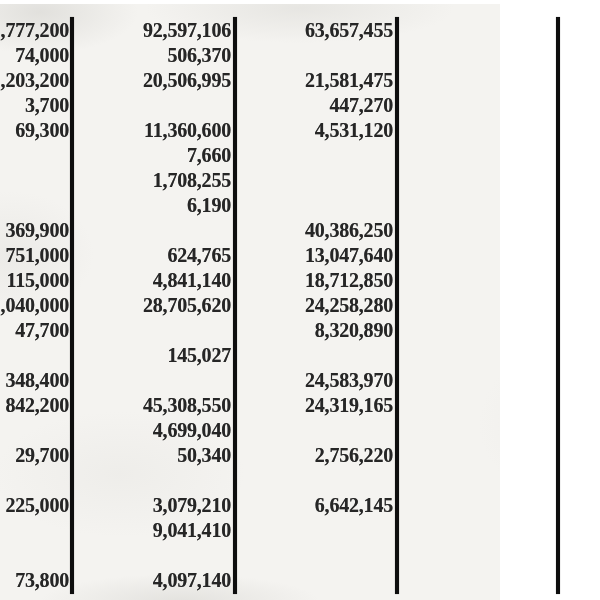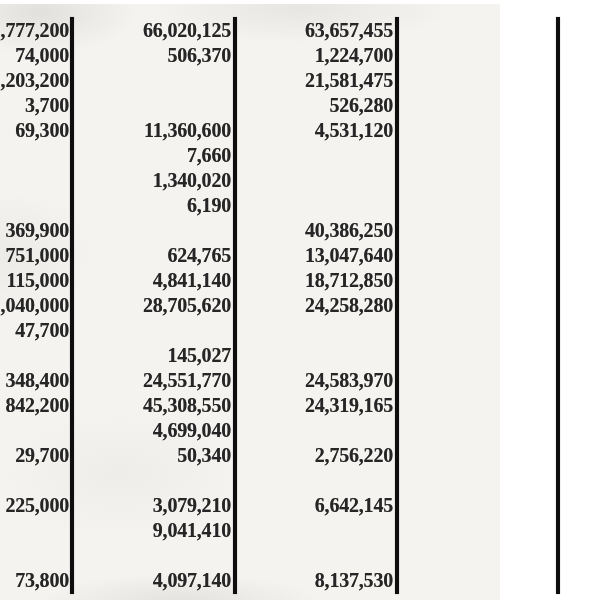--- a/index.html
+++ b/index.html
@@ -68,50 +68,50 @@
 <body>
 
 <div class="page">
   <div class="vline l1"></div>
   <div class="vline l2"></div>
   <div class="vline l3"></div>
   <div class="vline l4"></div>
   <div class="rows" id="rows">
       <div class="row">
         <div class="cell col1">,777,200</div>
-        <div class="cell col2">66,020,125</div>
+        <div class="cell col2">92,597,106</div>
         <div class="cell col3">63,657,455</div>
       </div>
       <div class="row">
         <div class="cell col1">74,000</div>
         <div class="cell col2">506,370</div>
-        <div class="cell col3">1,224,700</div>
       </div>
       <div class="row">
         <div class="cell col1">,203,200</div>
+        <div class="cell col2">20,506,995</div>
         <div class="cell col3">21,581,475</div>
       </div>
       <div class="row">
         <div class="cell col1">3,700</div>
         <div class="cell col2"></div>
-        <div class="cell col3">526,280</div>
+        <div class="cell col3">447,270</div>
       </div>
       <div class="row">
         <div class="cell col1">69,300</div>
         <div class="cell col2">11,360,600</div>
         <div class="cell col3">4,531,120</div>
       </div>
       <div class="row">
         <div class="cell col1"></div>
         <div class="cell col2">7,660</div>
         <div class="cell col3"></div>
       </div>
       <div class="row">
         <div class="cell col1"></div>
-        <div class="cell col2">1,340,020</div>
+        <div class="cell col2">1,708,255</div>
         <div class="cell col3"></div>
       </div>
       <div class="row">
         <div class="cell col1"></div>
         <div class="cell col2">6,190</div>
         <div class="cell col3"></div>
       </div>
       <div class="row">
         <div class="cell col1">369,900</div>
         <div class="cell col3">40,386,250</div>
@@ -126,29 +126,29 @@
         <div class="cell col2">4,841,140</div>
         <div class="cell col3">18,712,850</div>
       </div>
       <div class="row">
         <div class="cell col1">,040,000</div>
         <div class="cell col2">28,705,620</div>
         <div class="cell col3">24,258,280</div>
       </div>
       <div class="row">
         <div class="cell col1">47,700</div>
+        <div class="cell col3">8,320,890</div>
       </div>
       <div class="row">
         <div class="cell col1"></div>
         <div class="cell col2">145,027</div>
         <div class="cell col3"></div>
       </div>
       <div class="row">
         <div class="cell col1">348,400</div>
-        <div class="cell col2">24,551,770</div>
         <div class="cell col3">24,583,970</div>
       </div>
       <div class="row">
         <div class="cell col1">842,200</div>
         <div class="cell col2">45,308,550</div>
         <div class="cell col3">24,319,165</div>
       </div>
       <div class="row">
         <div class="cell col1"></div>
         <div class="cell col2">4,699,040</div>
@@ -174,16 +174,15 @@
         <div class="cell col3"></div>
       </div>
       <div class="row">
         <div class="cell col1"></div>
         <div class="cell col2"></div>
         <div class="cell col3"></div>
       </div>
       <div class="row">
         <div class="cell col1">73,800</div>
         <div class="cell col2">4,097,140</div>
-        <div class="cell col3">8,137,530</div>
       </div>
     </div>
 </div>
 
 </body></html>

